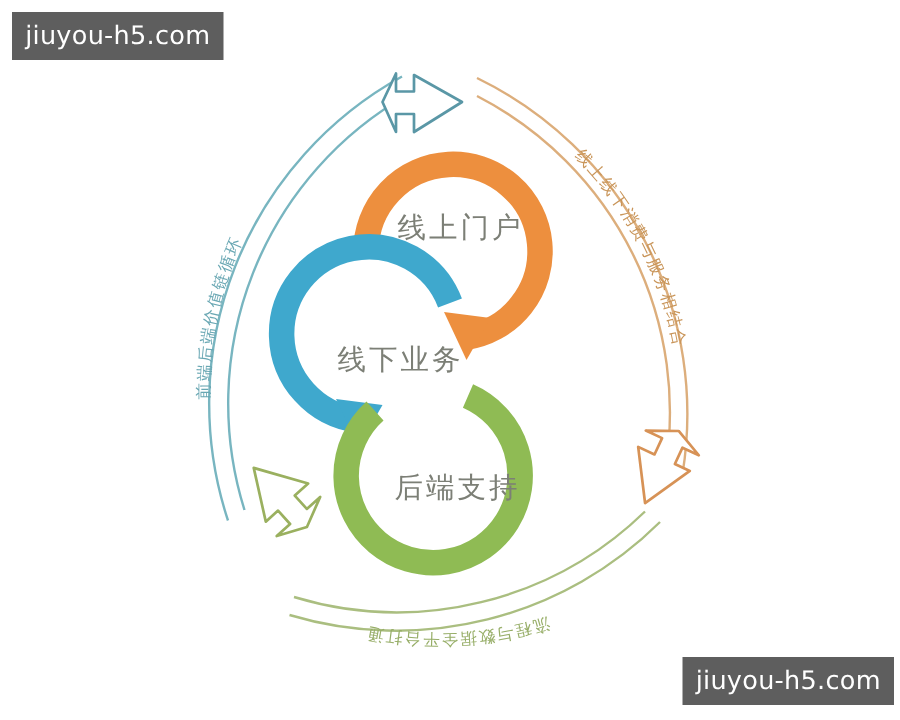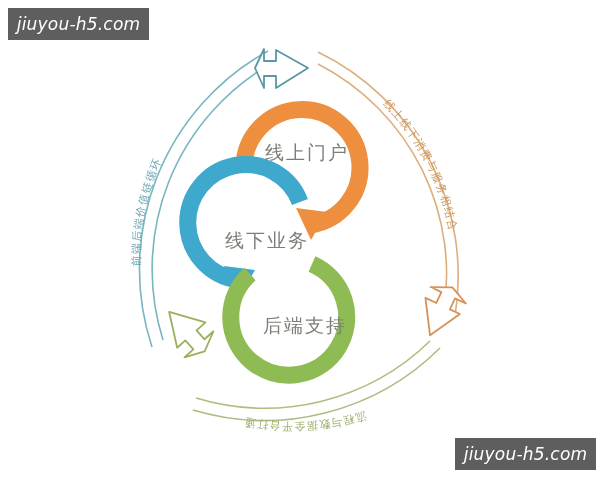--- a/index.html
+++ b/index.html
@@ -14,21 +14,20 @@
 
   .wm{
     position:absolute;
     background:#5e5e5e;
     color:#ffffff;
     font-family:"DejaVu Sans", sans-serif;
     font-size:17px;
     letter-spacing:.2px;
     display:flex;align-items:center;justify-content:center;
     white-space:nowrap;
-    font-style:italic;
   }
   #wm-top{left:8px;top:8px;width:141px;height:32px;}
   #wm-bottom{left:455px;top:438px;width:141px;height:32px;}
 
   .node-label{
     font-family:"DejaVu Sans","Liberation Sans",sans-serif;
     font-size:19px;
     letter-spacing:2px;
     fill:#7c7f76;
     text-anchor:middle;

